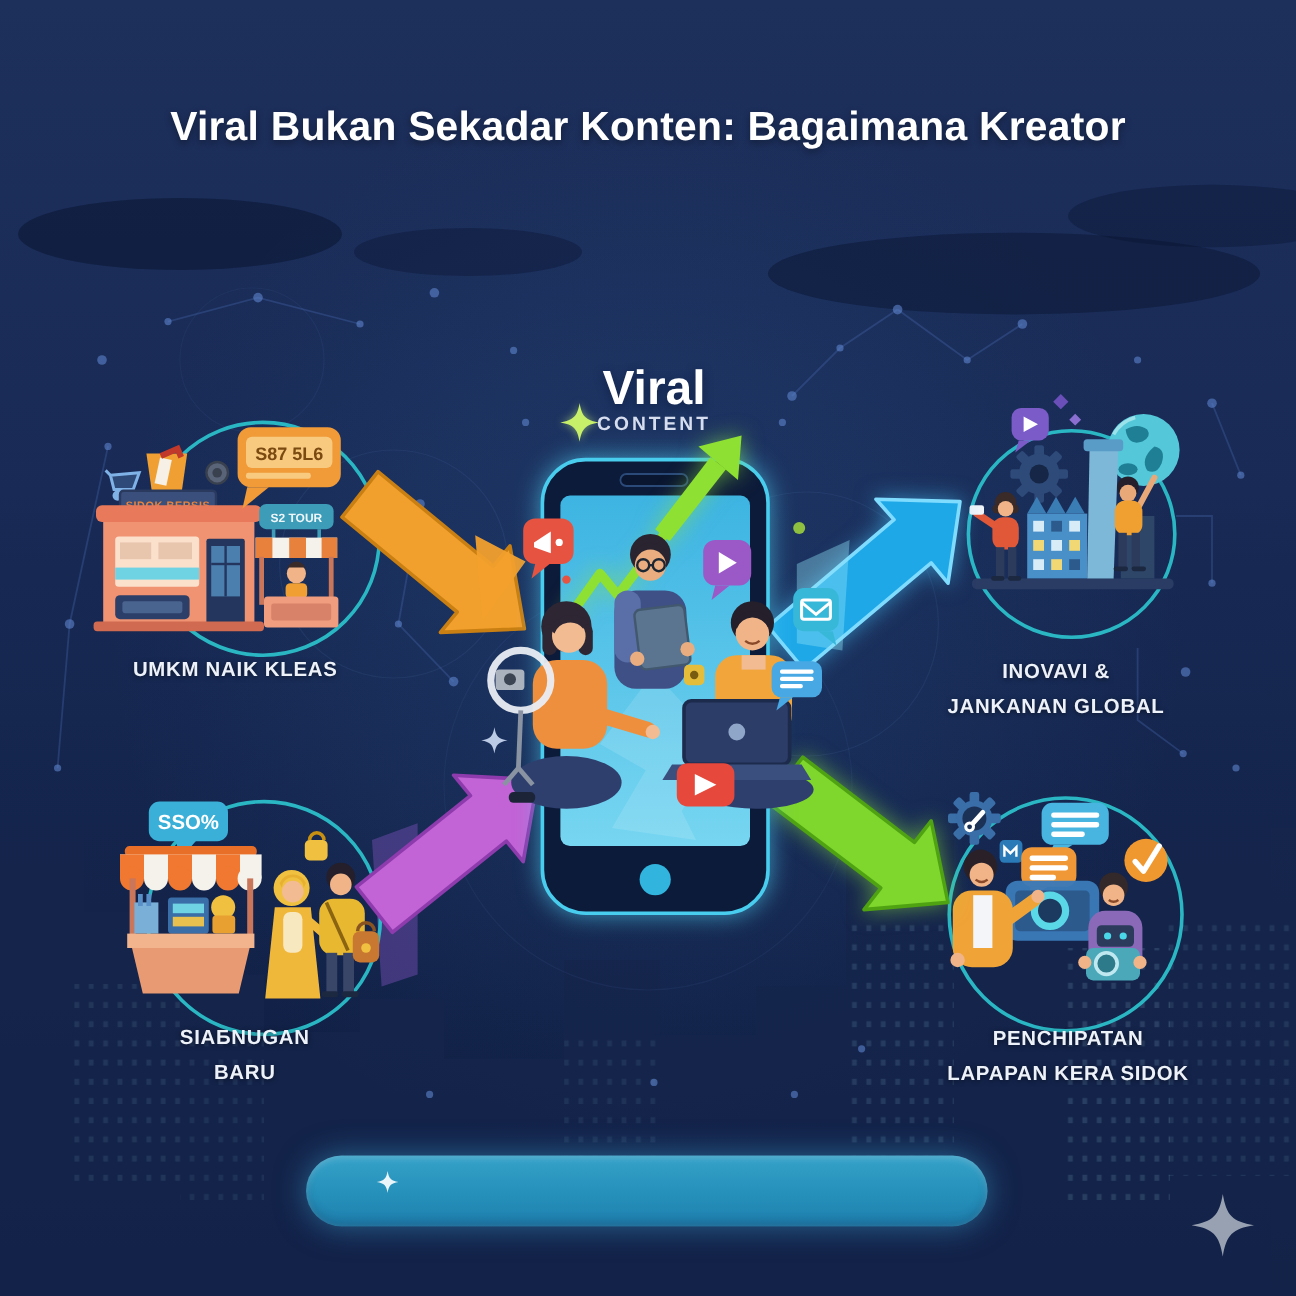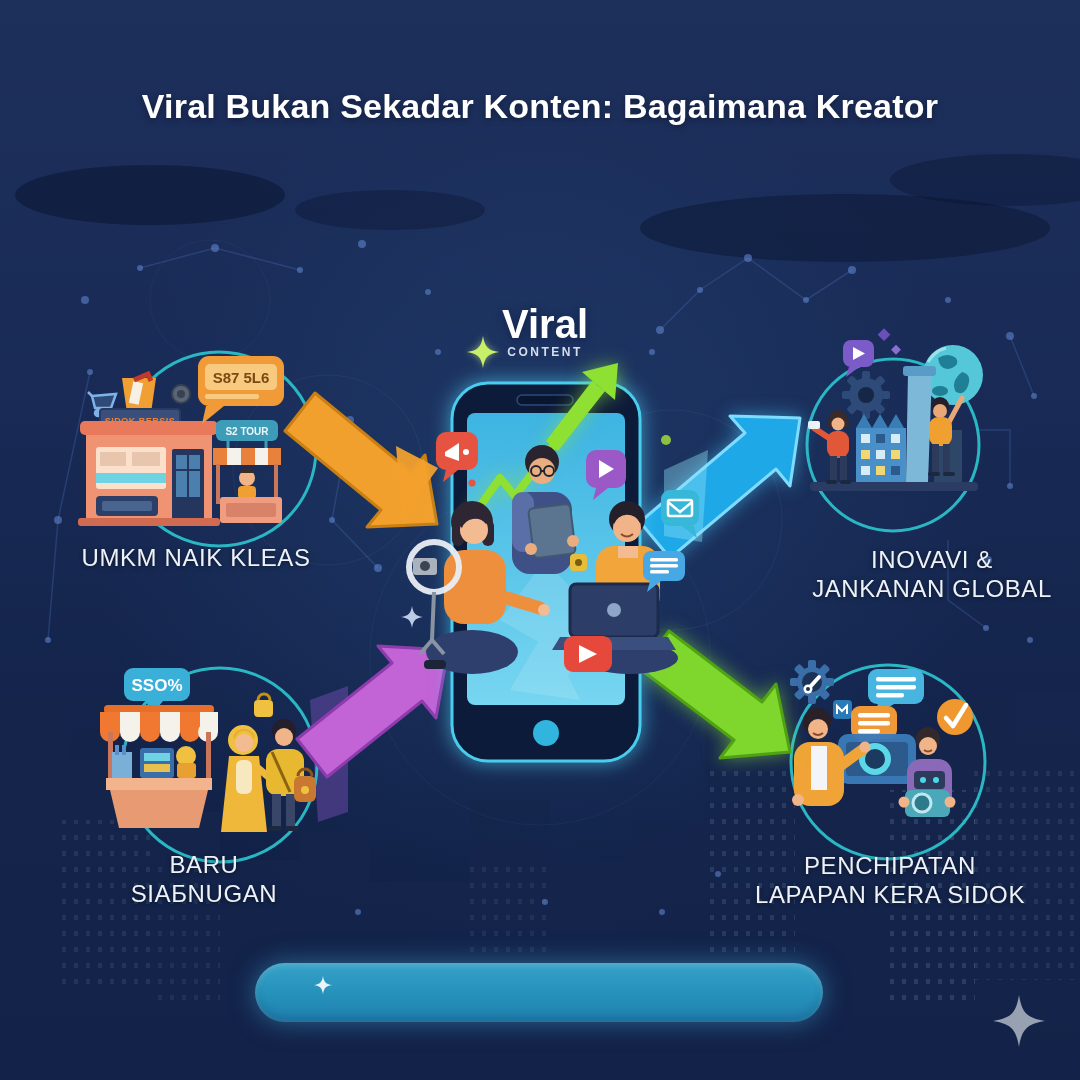--- a/index.html
+++ b/index.html
@@ -13,28 +13,28 @@
   .abs{position:absolute;}
   svg text{font-family:"Liberation Sans",sans-serif;}
   .layer{position:absolute;left:0;top:0;}
   .title{
     left:0;top:84px;width:1080px;text-align:center;color:var(--title-text,#fff);
     font-size:34px;font-weight:800;line-height:44px;letter-spacing:.2px;
     text-shadow:0 2px 6px rgba(0,0,0,.35);
   }
   .viral-wrap{left:425px;top:303px;width:240px;text-align:center;color:#fff;}
   .viral-big{font-size:40px;font-weight:800;line-height:42px;text-shadow:0 2px 8px rgba(10,25,60,.6);}
-  .viral-sub{font-size:12px;font-weight:700;letter-spacing:2.5px;color:#d6ddee;margin-top:0px;}
+  .viral-sub{font-size:16px;font-weight:700;letter-spacing:2.5px;color:#d6ddee;margin-top:0px;}
   .node-label{
     width:280px;text-align:center;color:var(--label-text,#edf1f8);
-    font-size:24px;font-weight:400;line-height:29px;letter-spacing:.6px;
+    font-size:17px;font-weight:700;line-height:29px;letter-spacing:.6px;
     text-shadow:0 1px 4px rgba(0,0,0,.5);
   }
   .label-umkm{left:56px;top:543px;}
-  .label-inovasi{left:792px;top:545px;}
+  .label-inovasi{left:740px;top:545px;}
   .label-peluang{left:64px;top:850px;}
   .label-kerja{left:750px;top:851px;}
   .bottom-bar{
     left:255px;top:963px;width:568px;height:59px;border-radius:30px;
     background:linear-gradient(180deg,#35a2c9 0%,#2590ba 55%,#1f7fae 100%);
     box-shadow:0 0 26px rgba(62,170,220,.5), inset 0 2px 6px rgba(255,255,255,.22), inset 0 -4px 8px rgba(10,40,70,.25);
   }
   .glow-phone{filter:drop-shadow(0 0 10px rgba(80,210,245,.65));}
   .glow-green{filter:drop-shadow(0 0 9px rgba(140,227,60,.55));}
   .glow-blue{filter:drop-shadow(0 0 9px rgba(70,200,255,.55));}
@@ -567,22 +567,22 @@
   </div>
 
   <div class="abs node-label label-umkm">
     <div>UMKM NAIK KLEAS</div>
   </div>
   <div class="abs node-label label-inovasi">
     <div>INOVAVI &amp;</div>
     <div>JANKANAN GLOBAL</div>
   </div>
   <div class="abs node-label label-peluang">
+    <div>SIAБNUGAN</div>
     <div>BARU</div>
-    <div>SIAБNUGAN</div>
   </div>
   <div class="abs node-label label-kerja">
     <div>PENCHIPATAN</div>
     <div>LAPAPAN KERA SIDOK</div>
   </div>
 
   <div class="abs bottom-bar">
     <svg width="568" height="59">
       <path d="M0,-26 C3,-8 8,-3 26,0 C8,3 3,8 0,26 C-3,8 -8,3 -26,0 C-8,-3 -3,-8 0,-26 Z" transform="translate(68,22) scale(.35)" fill="#ffffff" opacity=".9"></path>
     </svg>

